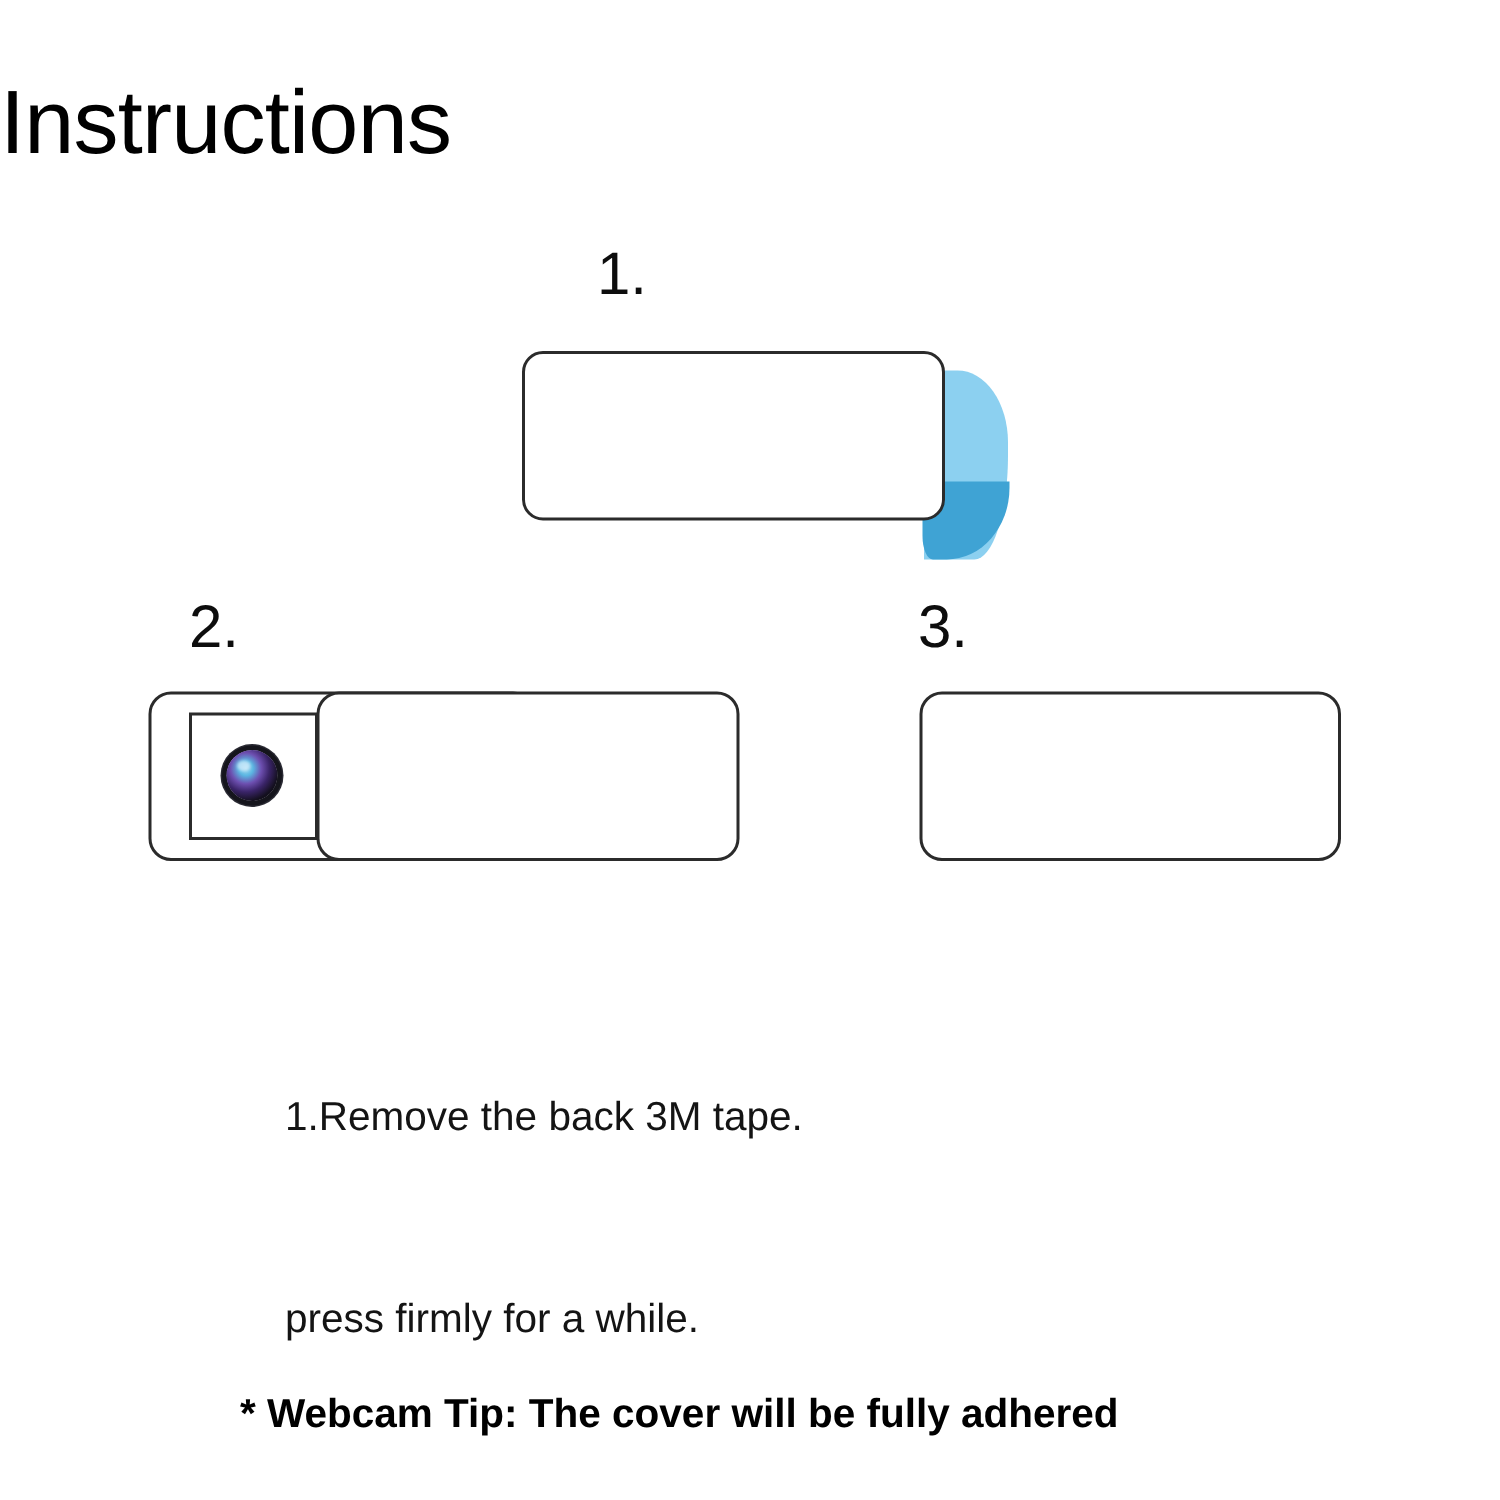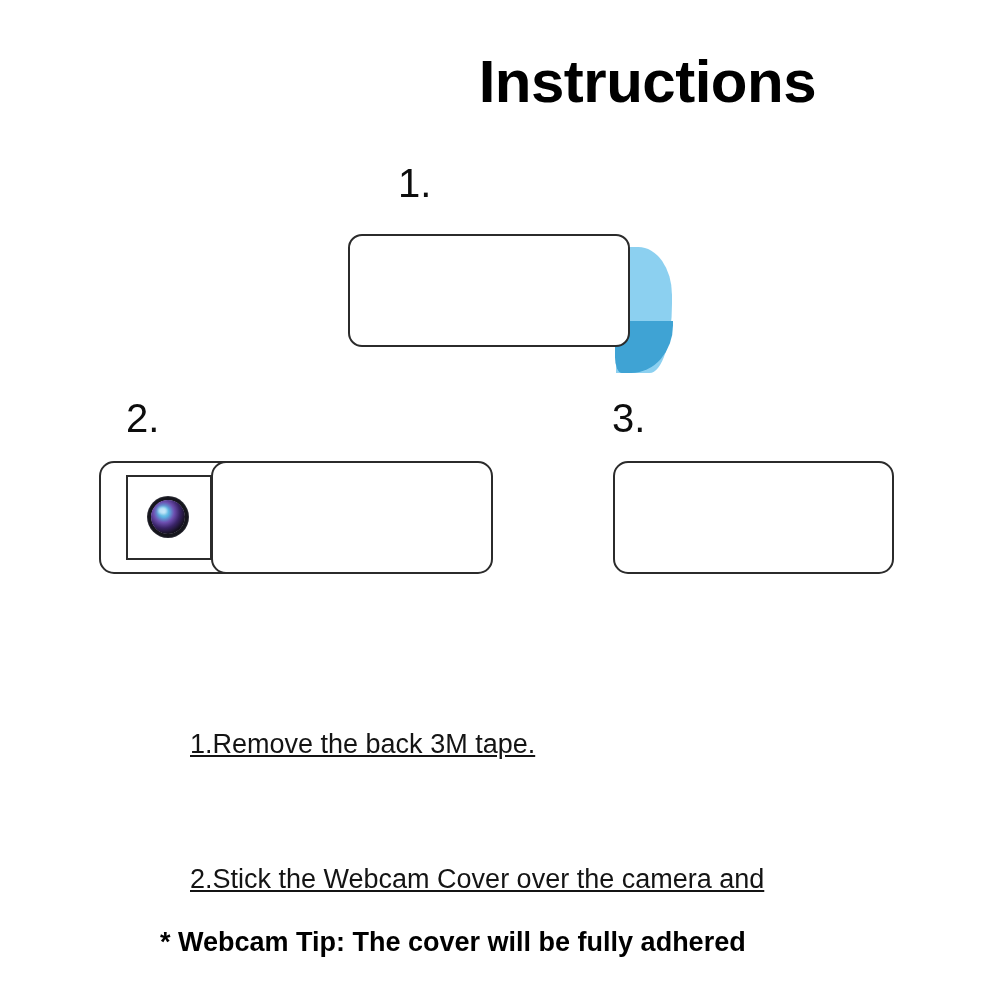--- a/index.html
+++ b/index.html
@@ -23,23 +23,23 @@
     inset: 0;
     background: #ffffff;
   }
 
   
   .title {
     position: absolute;
     left: 0;
     top: 52px;
     width: 816px;
-    text-align: right;
+    text-align: left;
     font-size: 60px;
-    font-weight: 700;
+    font-weight: 400;
     letter-spacing: -0.5px;
     line-height: 1;
     color: #000000;
   }
 
   
   .step-num {
     position: absolute;
     font-size: 40px;
     font-weight: 400;
@@ -179,21 +179,21 @@
     position: absolute;
     left: 190px;
     top: 632px;
     width: 700px;
     font-size: 27px;
     line-height: 45px;
     font-weight: 400;
     color: #141414;
     white-space: pre;
   }
-  .steps-text div { white-space: pre; text-decoration: underline; }
+  .steps-text div { white-space: pre; }
 
   
   .tip {
     position: absolute;
     left: 160px;
     top: 845px;
     width: 760px;
     font-size: 27px;
     line-height: 39px;
     font-weight: 700;
@@ -226,21 +226,20 @@
   </div>
 
   <div class="step-num step-num-3">3.</div>
 
   <div class="s3-wrap">
     <div class="cover s3-body"></div>
   </div>
 
   <div class="steps-text">
     <div>1.Remove the back 3M tape.</div>
-    <div>2.Stick the Webcam Cover over the camera and</div>
     <div>press firmly for a while.</div>
     
   </div>
 
   <div class="tip">
     <div>* Webcam Tip: The cover will be fully adhered</div>
     
   </div>
 
 </div>

